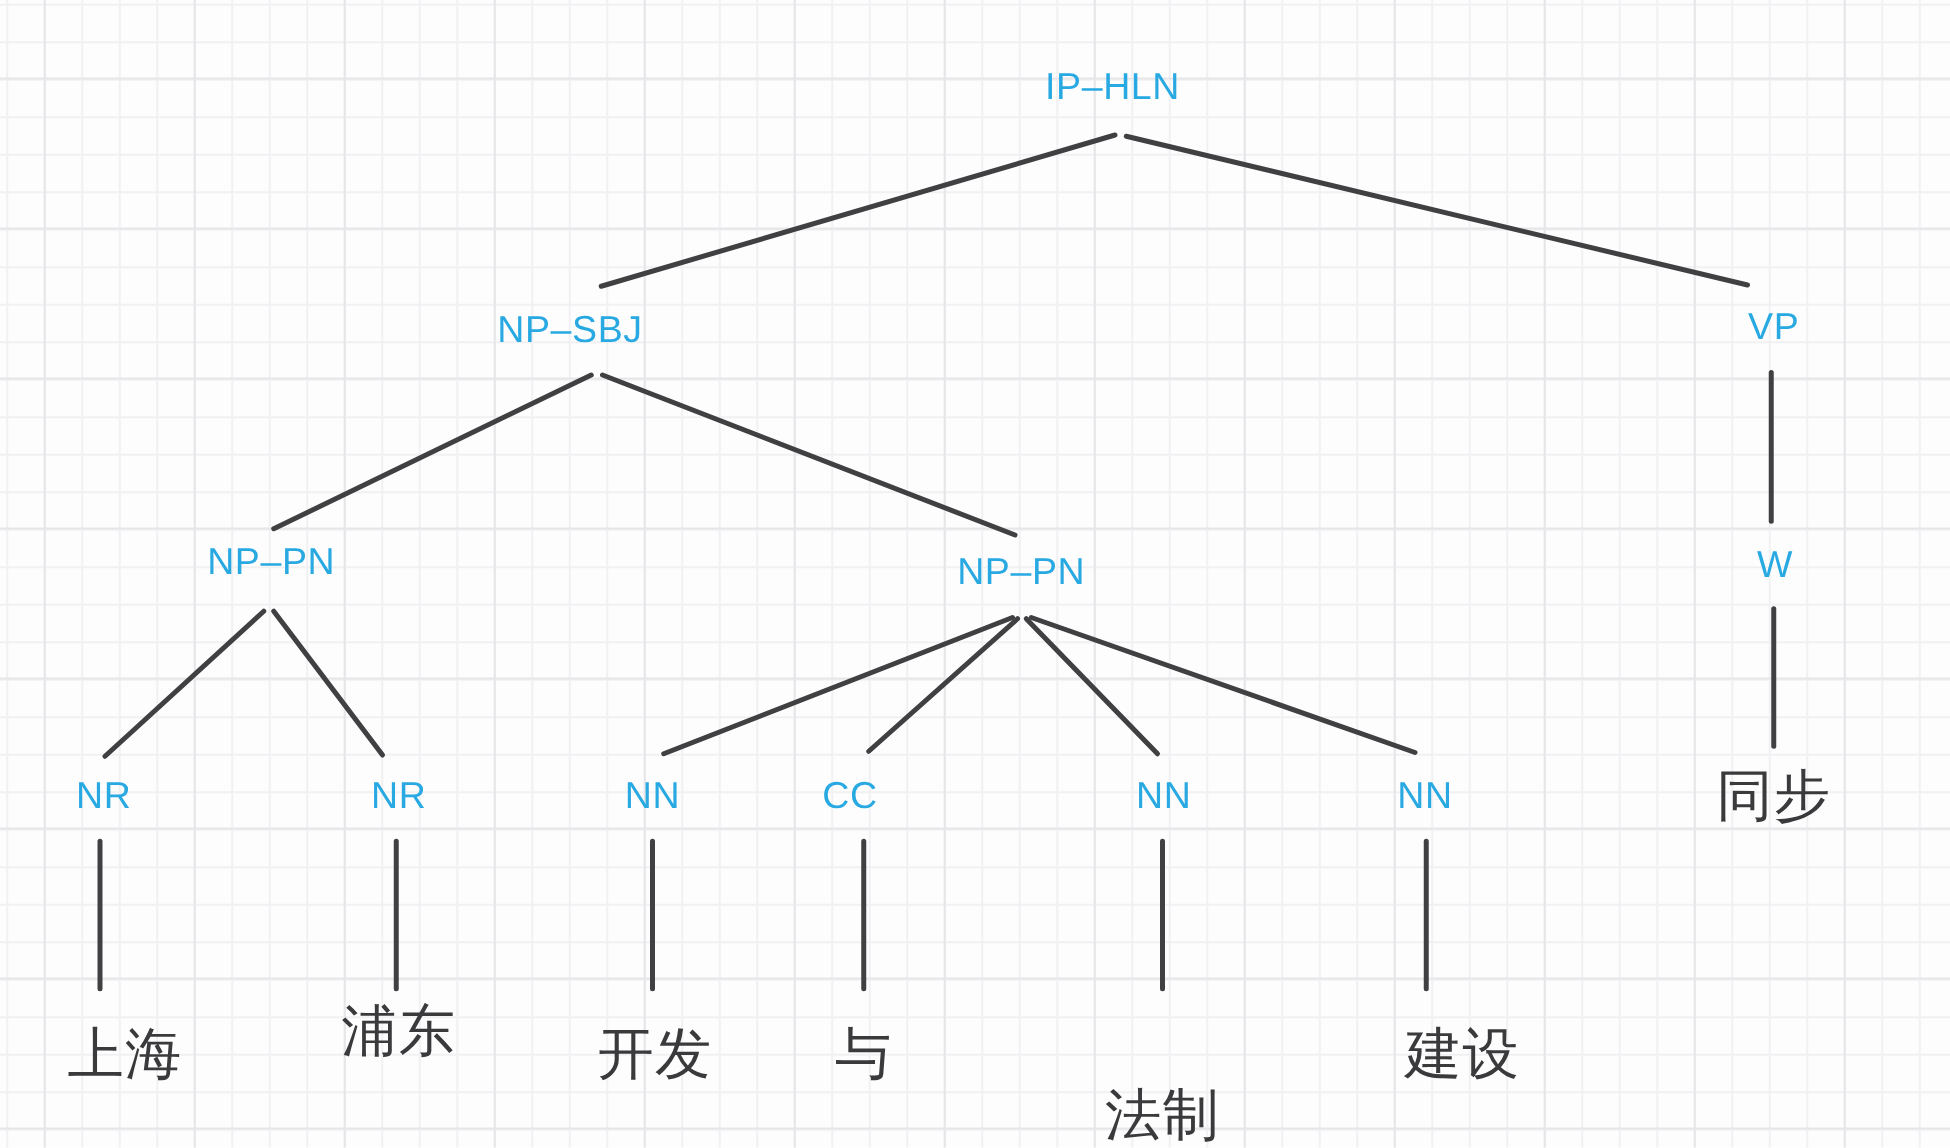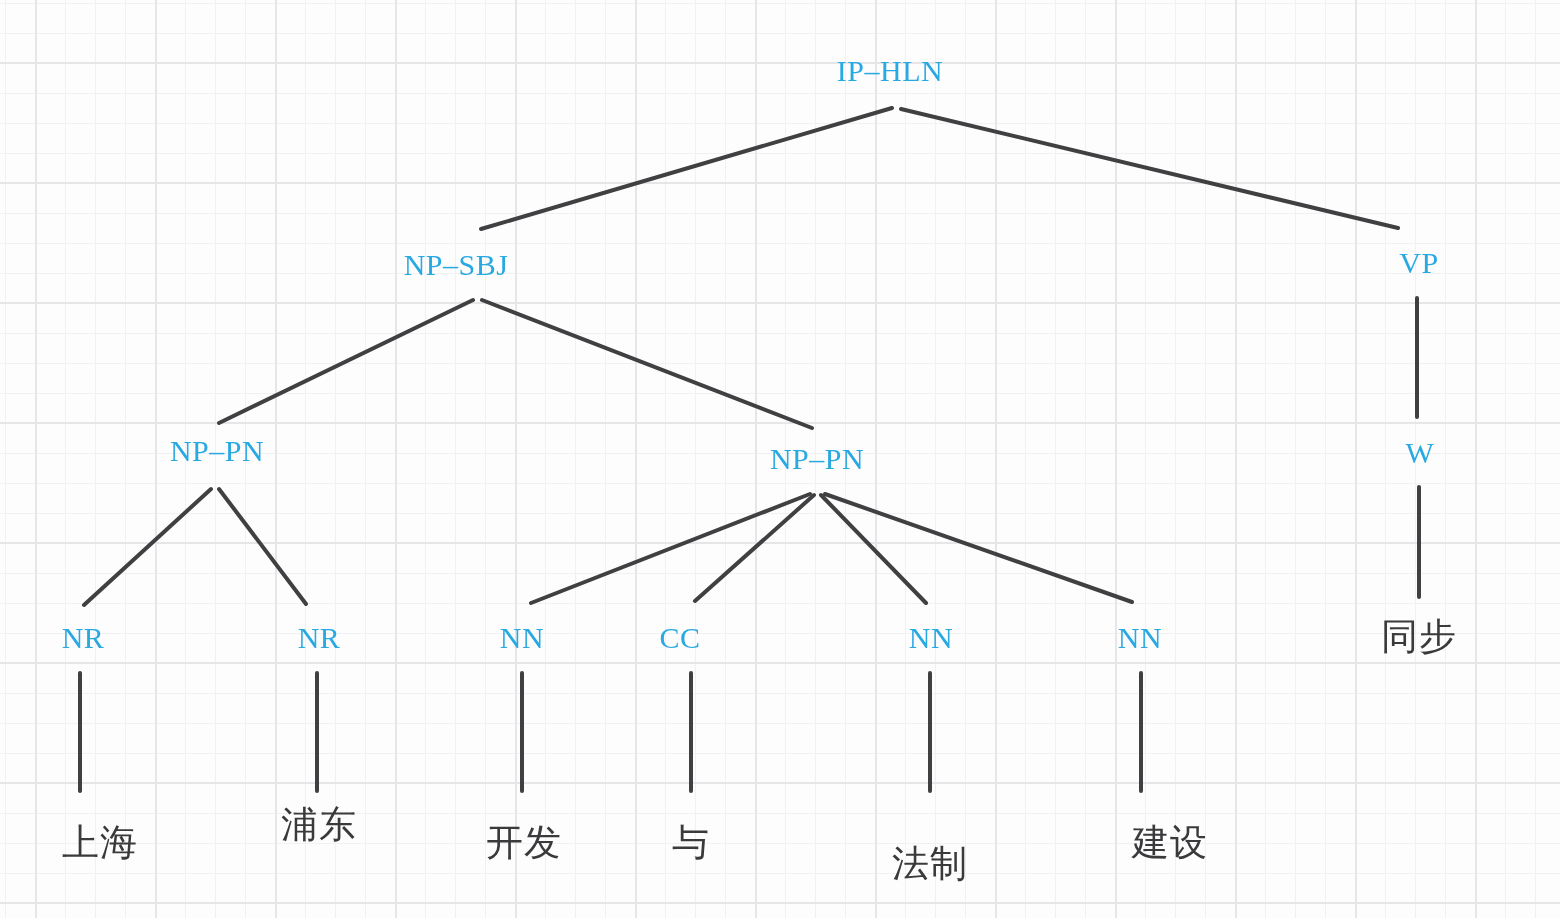--- a/index.html
+++ b/index.html
@@ -17,39 +17,38 @@
     width:1560px;height:918px;
     overflow:hidden;
     background-color:var(--bg);
     background-image:
       linear-gradient(to right, var(--grid-major) 2px, transparent 2px),
       linear-gradient(to bottom, var(--grid-major) 2px, transparent 2px),
       linear-gradient(to right, var(--grid-minor) 1.5px, transparent 1.5px),
       linear-gradient(to bottom, var(--grid-minor) 1.5px, transparent 1.5px);
     background-size:120px 120px,120px 120px,30px 30px,30px 30px;
     background-position:35px 0,0 62px,5px 0,0 3px;
-    font-family:Liberation Serif, serif;
   }
   svg.edges{position:absolute;left:0;top:0;width:1560px;height:918px;}
   svg.edges line{stroke:var(--edge);stroke-width:4;stroke-linecap:round;}
   .node{
     position:absolute;
     transform:translate(-50%,-50%);
     white-space:nowrap;
     line-height:1.1;
     user-select:none;
   }
   .nt{
     color:var(--blue);
     font-size:30px;
     letter-spacing:0.5px;
   }
   .term{
     color:var(--dark);
-    font-size:37px;
+    font-size:45px;
     letter-spacing:1px;
   }
 </style>
 </head>
 <body>
 
 <div class="stage">
 
   <svg class="edges" viewBox="0 0 1560 918">
     <line x1="892" y1="108" x2="481" y2="229"></line>
@@ -83,16 +82,16 @@
   <div class="node nt" style="left:522px;top:637px">NN</div>
   <div class="node nt" style="left:680px;top:637px">CC</div>
   <div class="node nt" style="left:931px;top:637px">NN</div>
   <div class="node nt" style="left:1140px;top:637px">NN</div>
 
   <div class="node term" style="left:1419px;top:637px">同步</div>
   <div class="node term" style="left:100px;top:843px">上海</div>
   <div class="node term" style="left:319px;top:825px">浦东</div>
   <div class="node term" style="left:524px;top:843px">开发</div>
   <div class="node term" style="left:691px;top:843px">与</div>
-  <div class="node term" style="left:930px;top:864px">法制</div>
+  <div class="node term" style="left:930px;top:892px">法制</div>
   <div class="node term" style="left:1170px;top:843px">建设</div>
 
 </div>
 
 </body></html>

